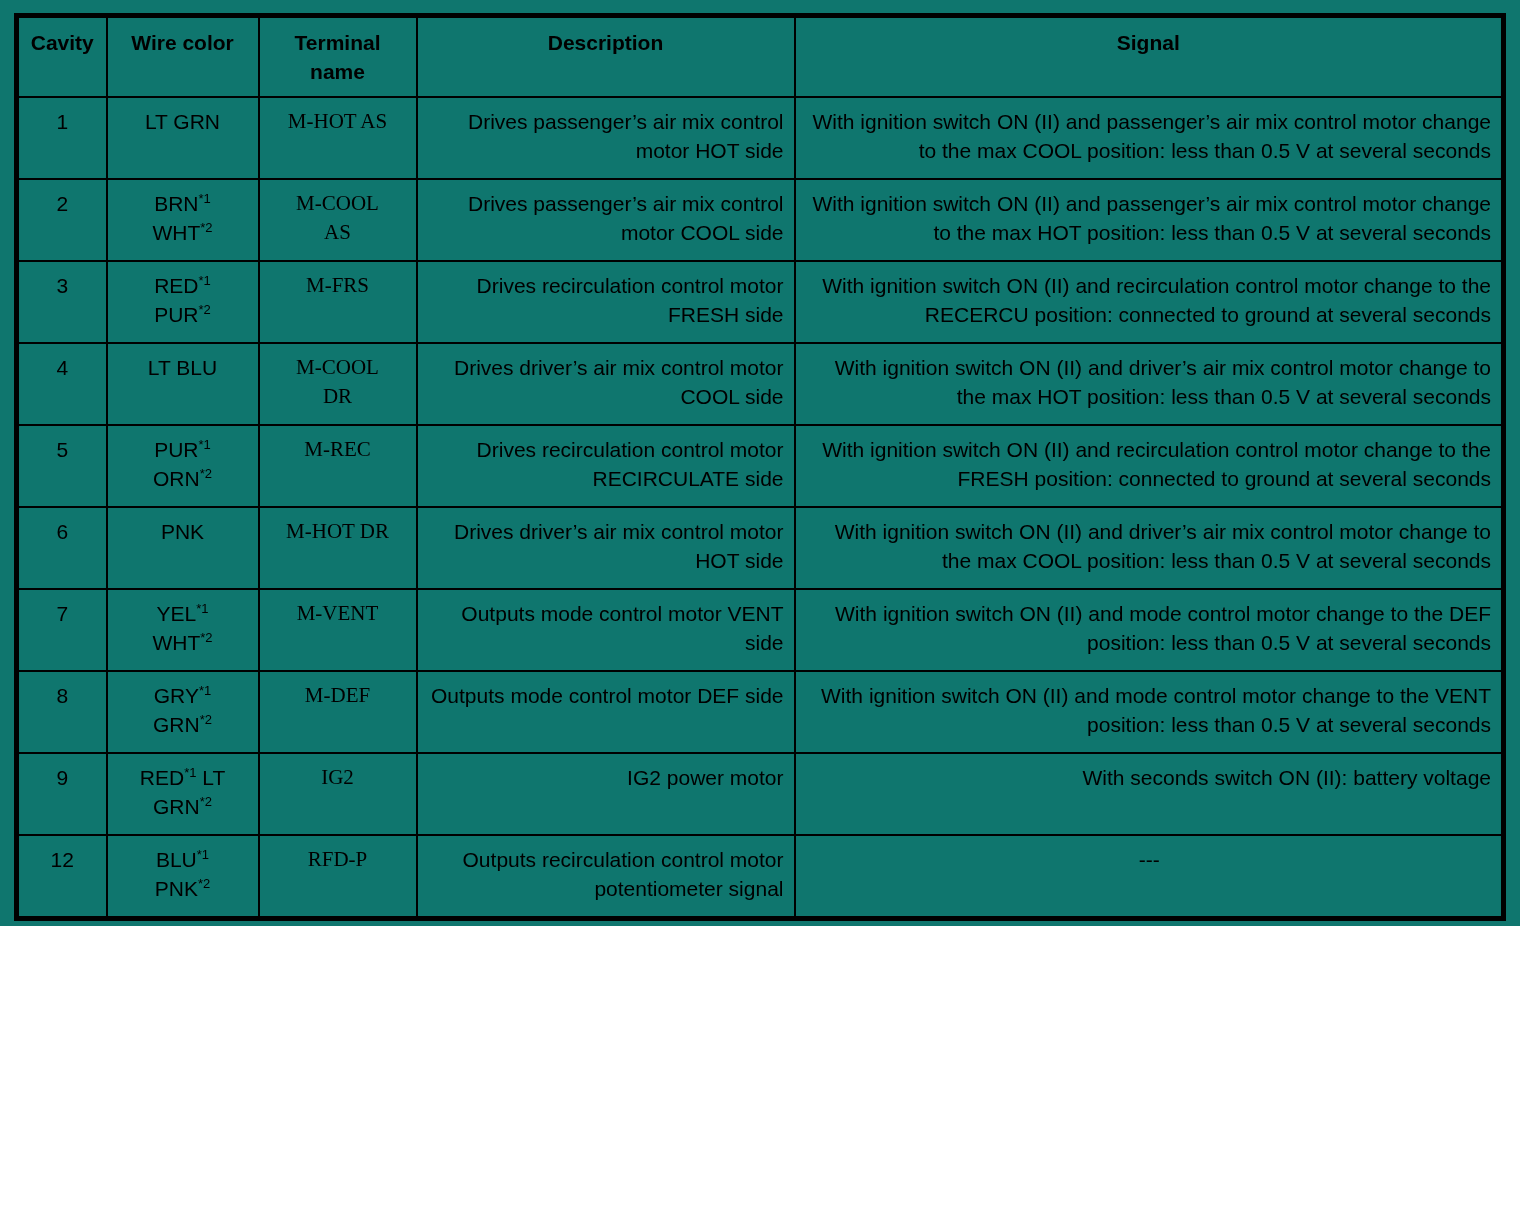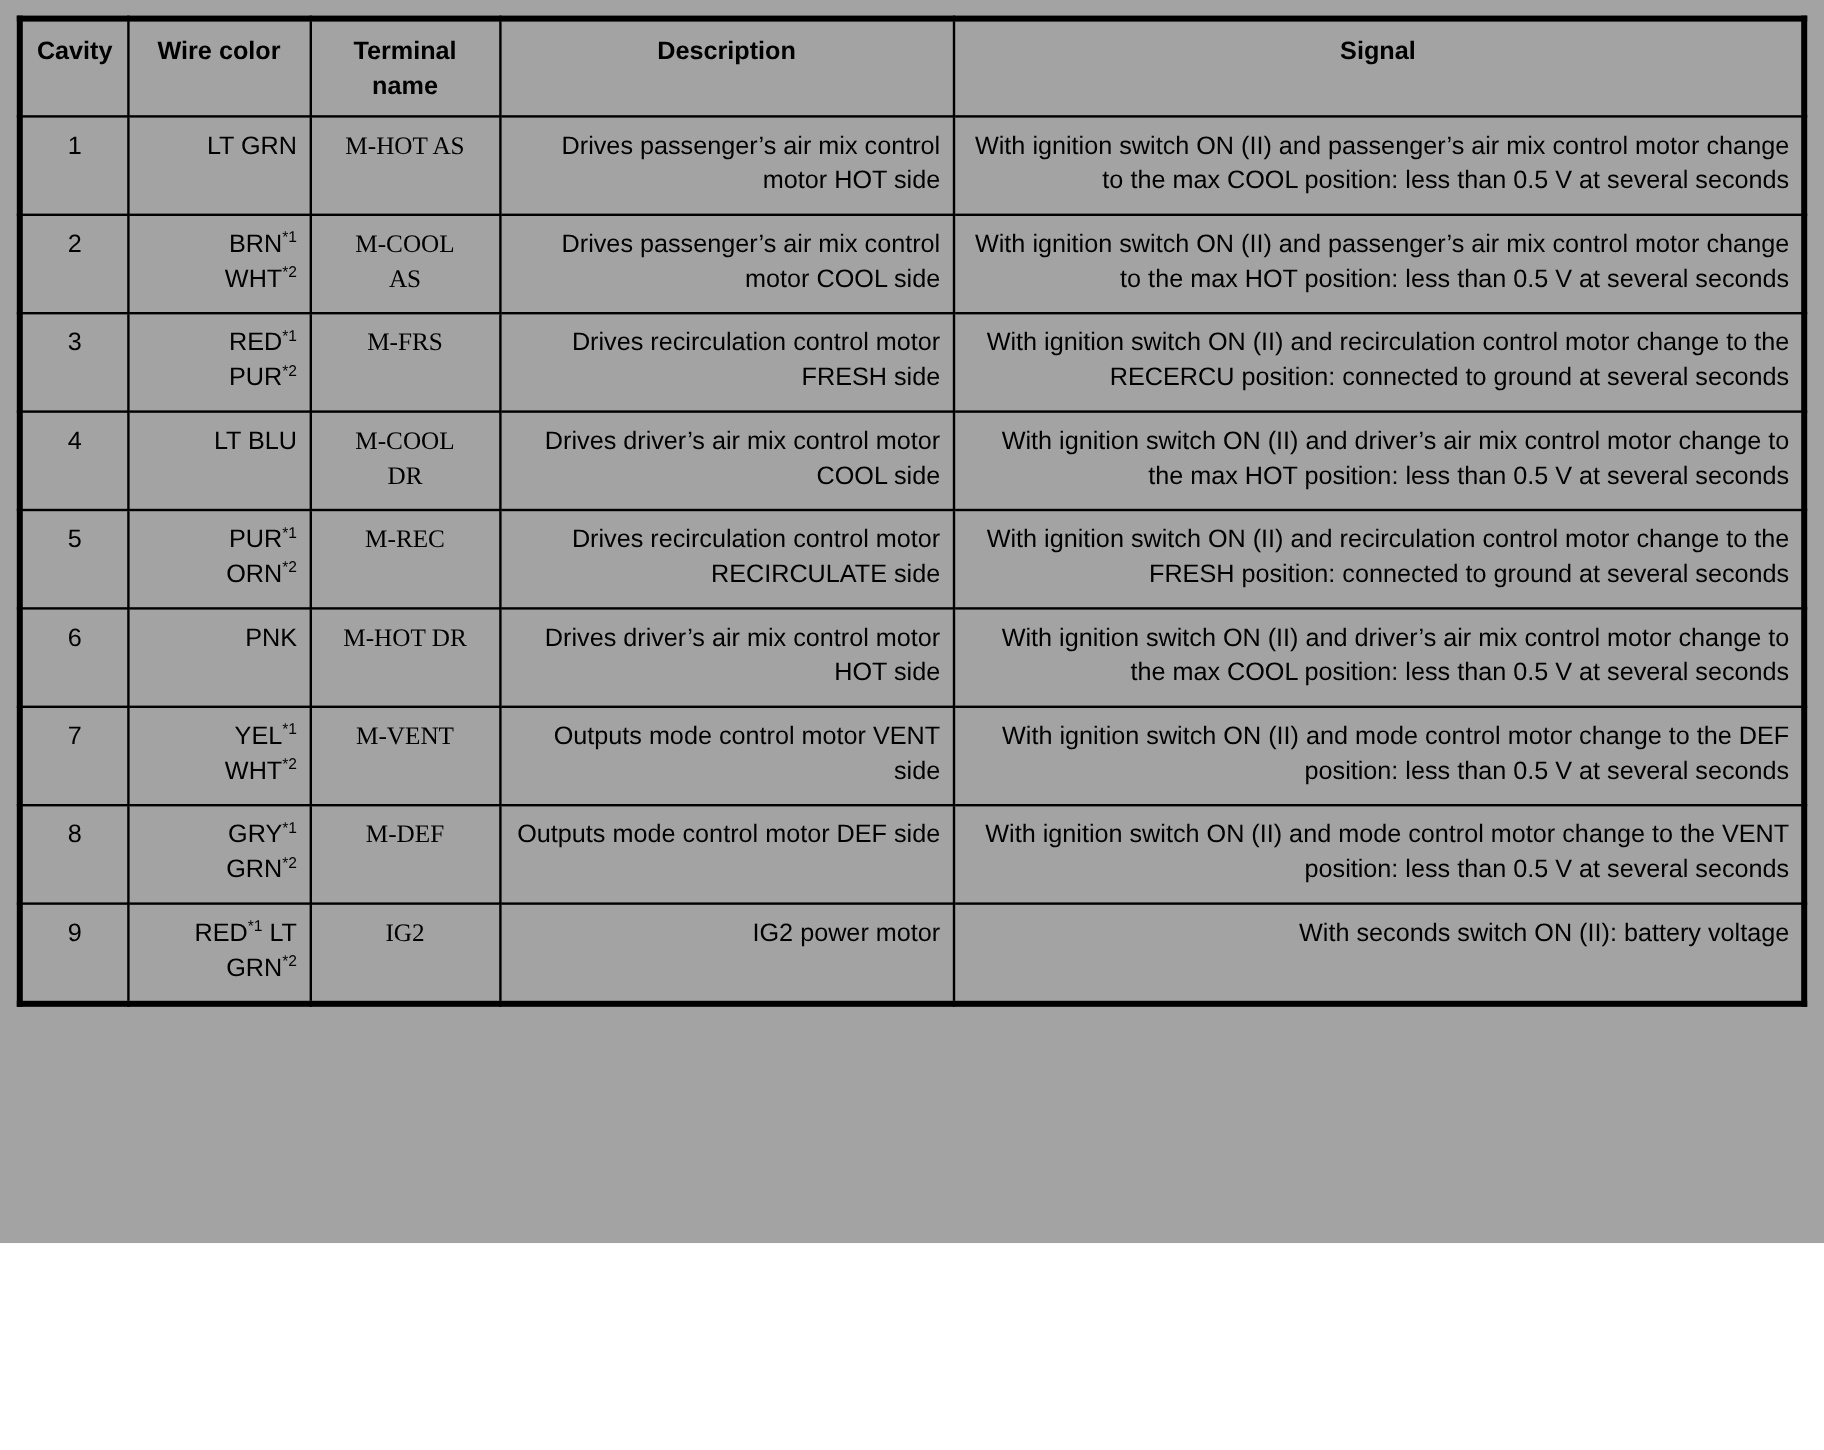--- a/index.html
+++ b/index.html
@@ -6,24 +6,24 @@
     margin: 0;
     padding: 0;
     background: #ffffff;
   }
   body {
     font-family: "Liberation Sans", sans-serif;
     color: #000000;
   }
   .page {
     width: 1520px;
-    height: 1036px;
+    height: 926px;
     box-sizing: border-box;
     padding: 13px 14px;
-    background: #a3a3a3;
+    background: #0f766e;
     overflow: hidden;
   }
   table.pinout {
     border-collapse: collapse;
     width: 100%;
     table-layout: fixed;
     border: 5px solid #000000;
   }
   th, td {
     border: 2px solid #000000;
@@ -39,21 +39,21 @@
     text-align: center;
     white-space: pre-line;
     padding-top: 10px;
     padding-bottom: 10px;
   }
   col.w-cavity { width: 90px; }
   col.w-wire { width: 152px; }
   col.w-terminal { width: 158px; }
   col.w-description { width: 378px; }
   td.col-cavity { text-align: center; }
-  td.col-wire { text-align: right; }
+  td.col-wire { text-align: center; }
   td.col-terminal { text-align: center; white-space: pre-line; font-family: Liberation Serif, serif; }
   td.col-description { text-align: right; padding-left: 12px; }
   td.col-signal { text-align: right; padding-left: 12px; }
   td.col-signal.center { text-align: center; }
   sup {
     font-size: 13px;
     line-height: 0;
     vertical-align: super;
   }
 </style>
@@ -138,15 +138,22 @@
           <td class="col-description">Outputs mode control motor DEF side</td>
           <td class="col-signal">With ignition switch ON (II) and mode control motor change to the VENT position: less than 0.5 V at several seconds</td>
         </tr>
         <tr>
           <td class="col-cavity">9</td>
           <td class="col-wire">RED<sup>*1</sup> LT<br>GRN<sup>*2</sup></td>
           <td class="col-terminal">IG2</td>
           <td class="col-description">IG2 power motor</td>
           <td class="col-signal">With seconds switch ON (II): battery voltage</td>
         </tr>
+        <tr>
+          <td class="col-cavity">12</td>
+          <td class="col-wire">BLU<sup>*1</sup><br>PNK<sup>*2</sup></td>
+          <td class="col-terminal">RFD-P</td>
+          <td class="col-description">Outputs recirculation control motor potentiometer signal</td>
+          <td class="col-signal center">---</td>
+        </tr>
       </tbody>
   </table>
 </div>
 
 </body></html>

